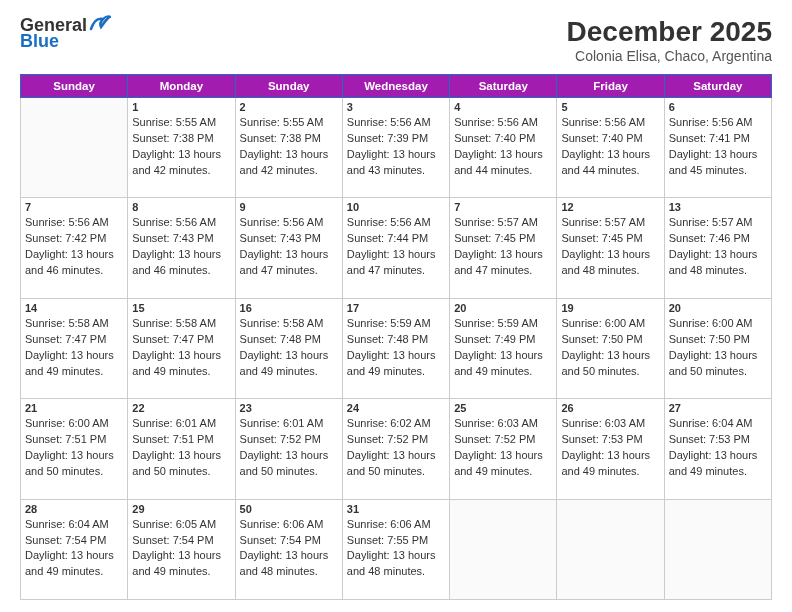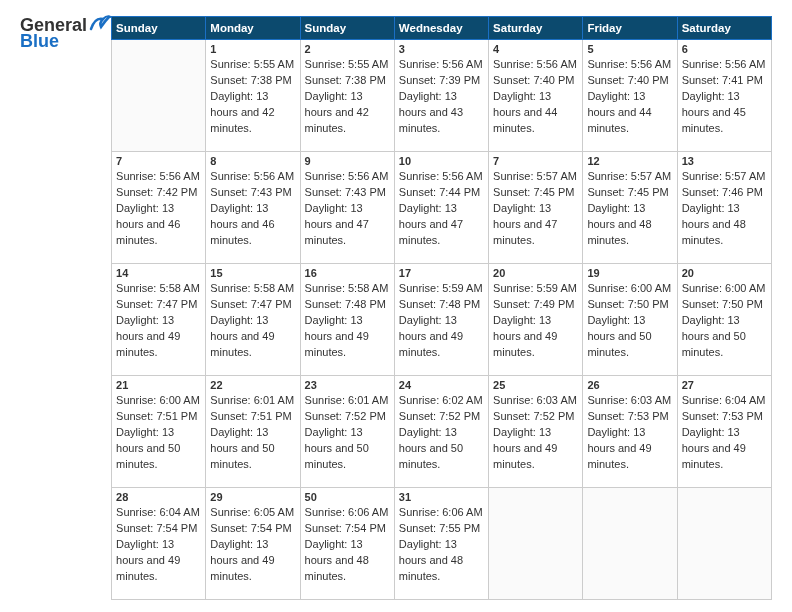--- a/index.html
+++ b/index.html
@@ -8,21 +8,21 @@
       background: #fff;
       width: 792px;
       height: 612px;
       overflow: hidden;
     }
     .page {
       width: 792px;
       height: 612px;
       padding: 16px 20px 12px 20px;
       display: flex;
-      flex-direction: row;
+      flex-direction: column;
     }
     .header {
       display: flex;
       justify-content: space-between;
       align-items: flex-start;
       margin-bottom: 10px;
     }
     .logo {
       display: flex;
       flex-direction: column;
@@ -48,26 +48,26 @@
       font-weight: normal;
     }
     .calendar {
       flex: 1;
       border: 1px solid #ccc;
       border-collapse: collapse;
       width: 100%;
       table-layout: fixed;
     }
     .calendar thead tr th {
-      background: #0c4a6e;
+      background: #a21caf;
       color: #fff;
       font-size: 11.5px;
       font-weight: bold;
       padding: 5px 4px;
-      text-align: left;
+      text-align: center;
       border: 1px solid #1a6fc4;
     }
     .calendar tbody tr td {
       border: 1px solid #ccc;
       vertical-align: top;
       padding: 3px 4px;
       font-size: 9.5px;
       color: #333;
       width: calc(100% / 7);
       height: 90px;
@@ -98,20 +98,24 @@
         </span>
 
         <svg width="22" height="18" viewBox="0 0 22 18" style="margin-left:2px;margin-top:-2px;">
           <path d="M2,14 Q6,2 14,4 Q10,8 12,12 Q16,6 20,2" fill="none" stroke="#1a6fc4" stroke-width="2.5" stroke-linecap="round"></path>
           <path d="M14,4 Q18,0 22,2" fill="none" stroke="#1a6fc4" stroke-width="2" stroke-linecap="round"></path>
         </svg>
       </div>
       <div style="display:flex;margin-top:-2px;">
         <span class="logo-text" style="color:#1a6fc4;font-size:18px;font-weight:bold;">Blue</span>
       </div>
+    </div>
+    <div class="title-block">
+      <h1>December 2025</h1>
+      <h2>Colonia Elisa, Chaco, Argentina</h2>
     </div>
   </div>
 
   <table class="calendar">
     <thead>
       <tr>
         <th>Sunday</th>
         <th>Monday</th>
         <th>Sunday</th>
         <th>Wednesday</th>

